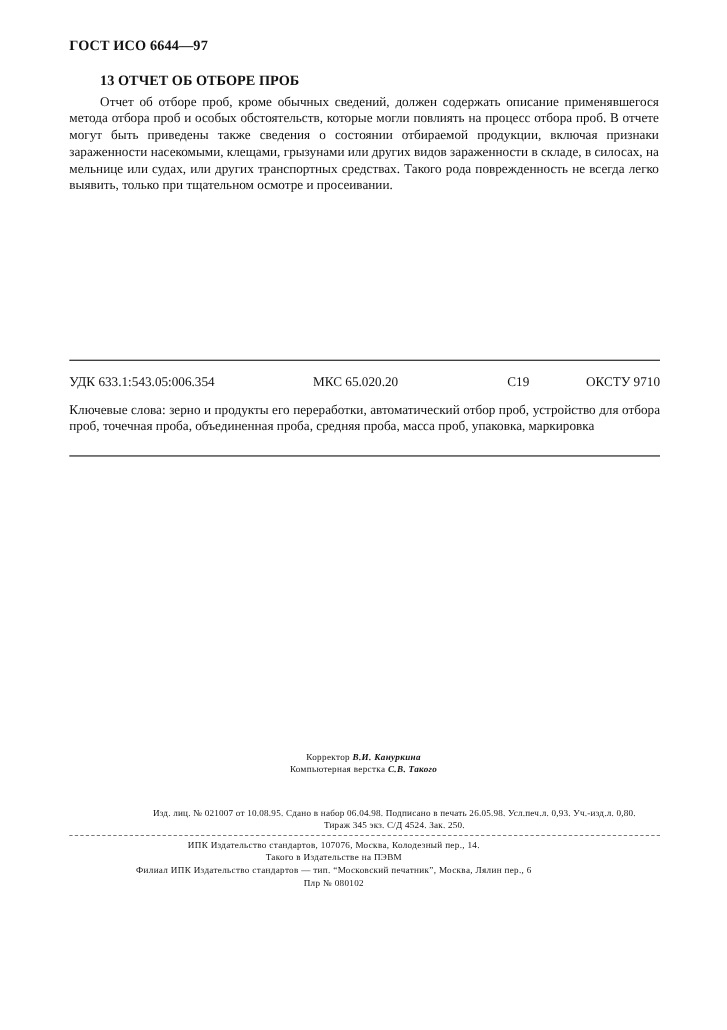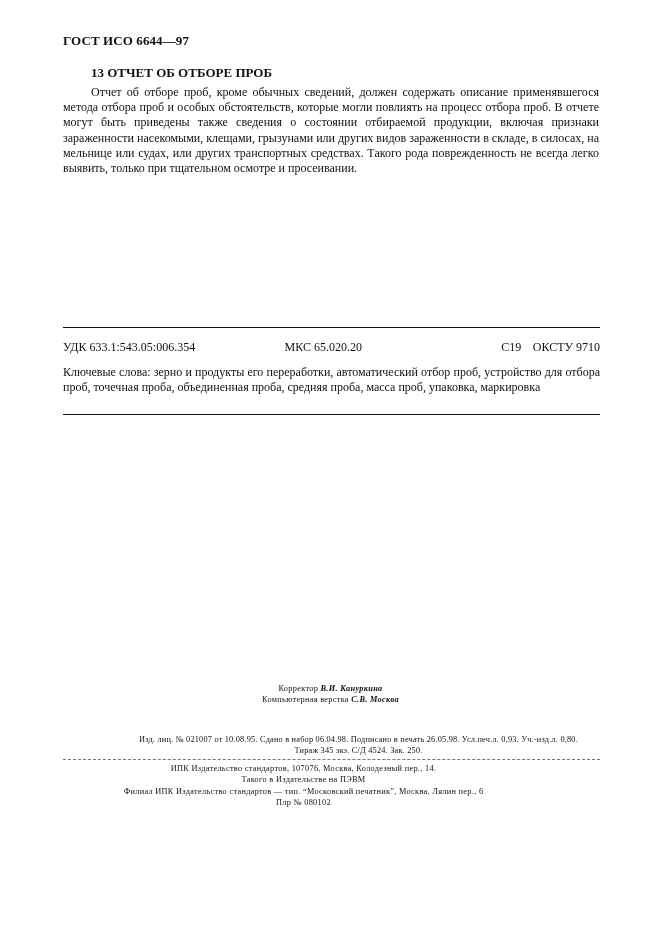--- a/index.html
+++ b/index.html
@@ -11,21 +11,21 @@
     .header { left: 63px; top: 33px; font-size: 13px; font-weight: bold; letter-spacing: 0.1px; }
     .section-title { left: 91px; top: 65px; font-size: 13px; font-weight: bold; }
     .para {
       left: 63px; top: 85px; width: 536px; font-size: 12px; line-height: 15.2px;
       text-align: justify; text-indent: 28px;
     }
     .rule { left: 63px; width: 537px; height: 0; border-top: 1.2px solid #111; }
     .codes { left: 63px; top: 340px; width: 537px; font-size: 12px; display: flex; justify-content: space-between; }
     .codes span:nth-child(1) { width: 170px; }
     .codes span:nth-child(2) { width: 130px; margin-left: 40px; }
-    .codes span:nth-child(3) { width: 60px; margin-left: 35px; text-align: right; }
+    .codes span:nth-child(3) { width: 60px; margin-left: 35px; }
     .keywords {
       left: 63px; top: 365px; width: 537px; font-size: 12px; line-height: 14.6px; text-align: justify;
     }
     .credits { left: 0; top: 683px; width: 661px; text-align: center; font-size: 8.3px; line-height: 11.2px; letter-spacing: 0.3px; }
     .credits i { font-weight: bold; }
     .imprint { left: 0; top: 734px; width: 661px; text-align: center; font-size: 8.3px; line-height: 11px; letter-spacing: 0.2px; padding-left: 28px; }
     .dashed { left: 63px; top: 759px; width: 537px; height: 0; border-top: 1px dashed #777; }
     .publisher { left: 0; top: 763px; width: 607px; text-align: center; font-size: 8.3px; line-height: 11.4px; letter-spacing: 0.3px; }
   </style>
 </head>
@@ -45,21 +45,21 @@
   <span>С19</span>
   <span style="text-align:right;">ОКСТУ 9710</span>
 </div>
 
 <div class="abs keywords">Ключевые слова: зерно и продукты его переработки, автоматический отбор проб, устройство для отбора проб, точечная проба, объединенная проба, средняя проба, масса проб, упаковка, маркировка</div>
 
 <div class="abs rule" style="top:414px;"></div>
 
 <div class="abs credits">
   <div><span>Корректор</span> <i>В.И. Кануркина</i></div>
-  <div><span>Компьютерная верстка</span> <i>С.В. Москва</i></div>
+  <div><span>Компьютерная верстка</span> <i>С.В. Такого</i></div>
 </div>
 
 <div class="abs imprint">
   <div>Изд. лиц. № 021007 от 10.08.95. Сдано в набор 06.04.98. Подписано в печать 26.05.98. Усл.печ.л. 0,93. Уч.-изд.л. 0,80.</div>
   <div>Тираж 345 экз. С/Д 4524. Зак. 250.</div>
 </div>
 
 <div class="abs dashed"></div>
 
 <div class="abs publisher">

